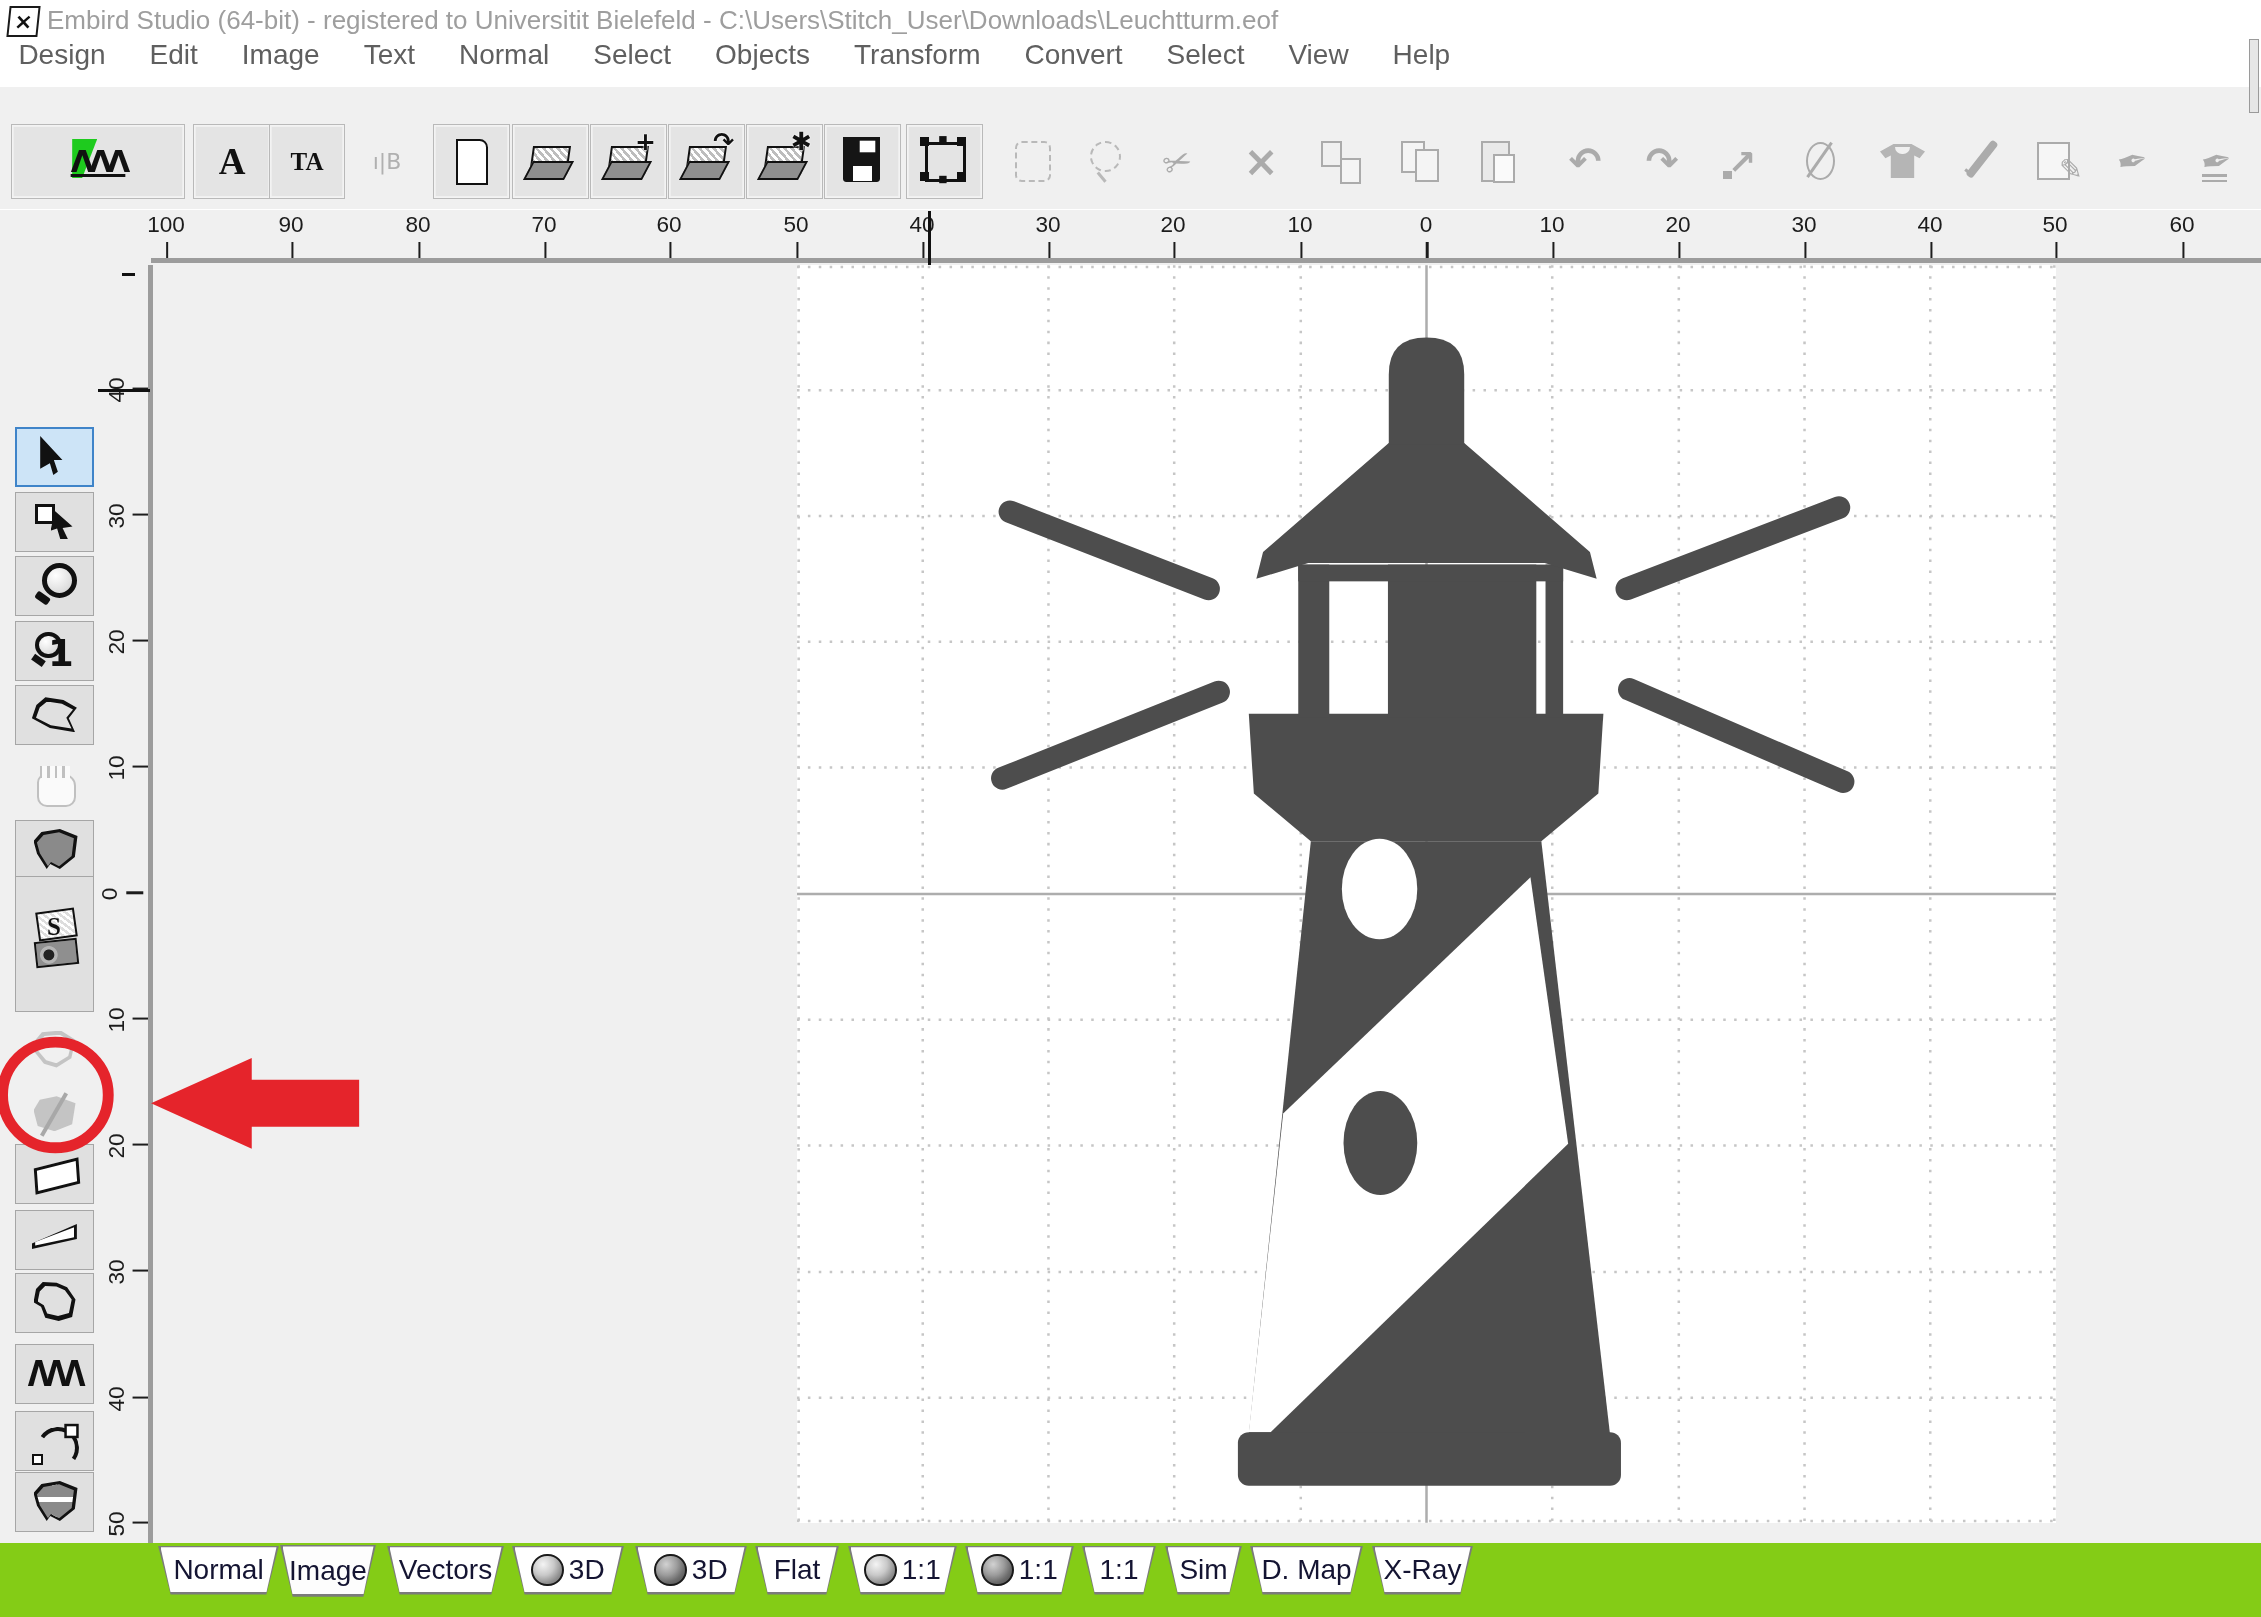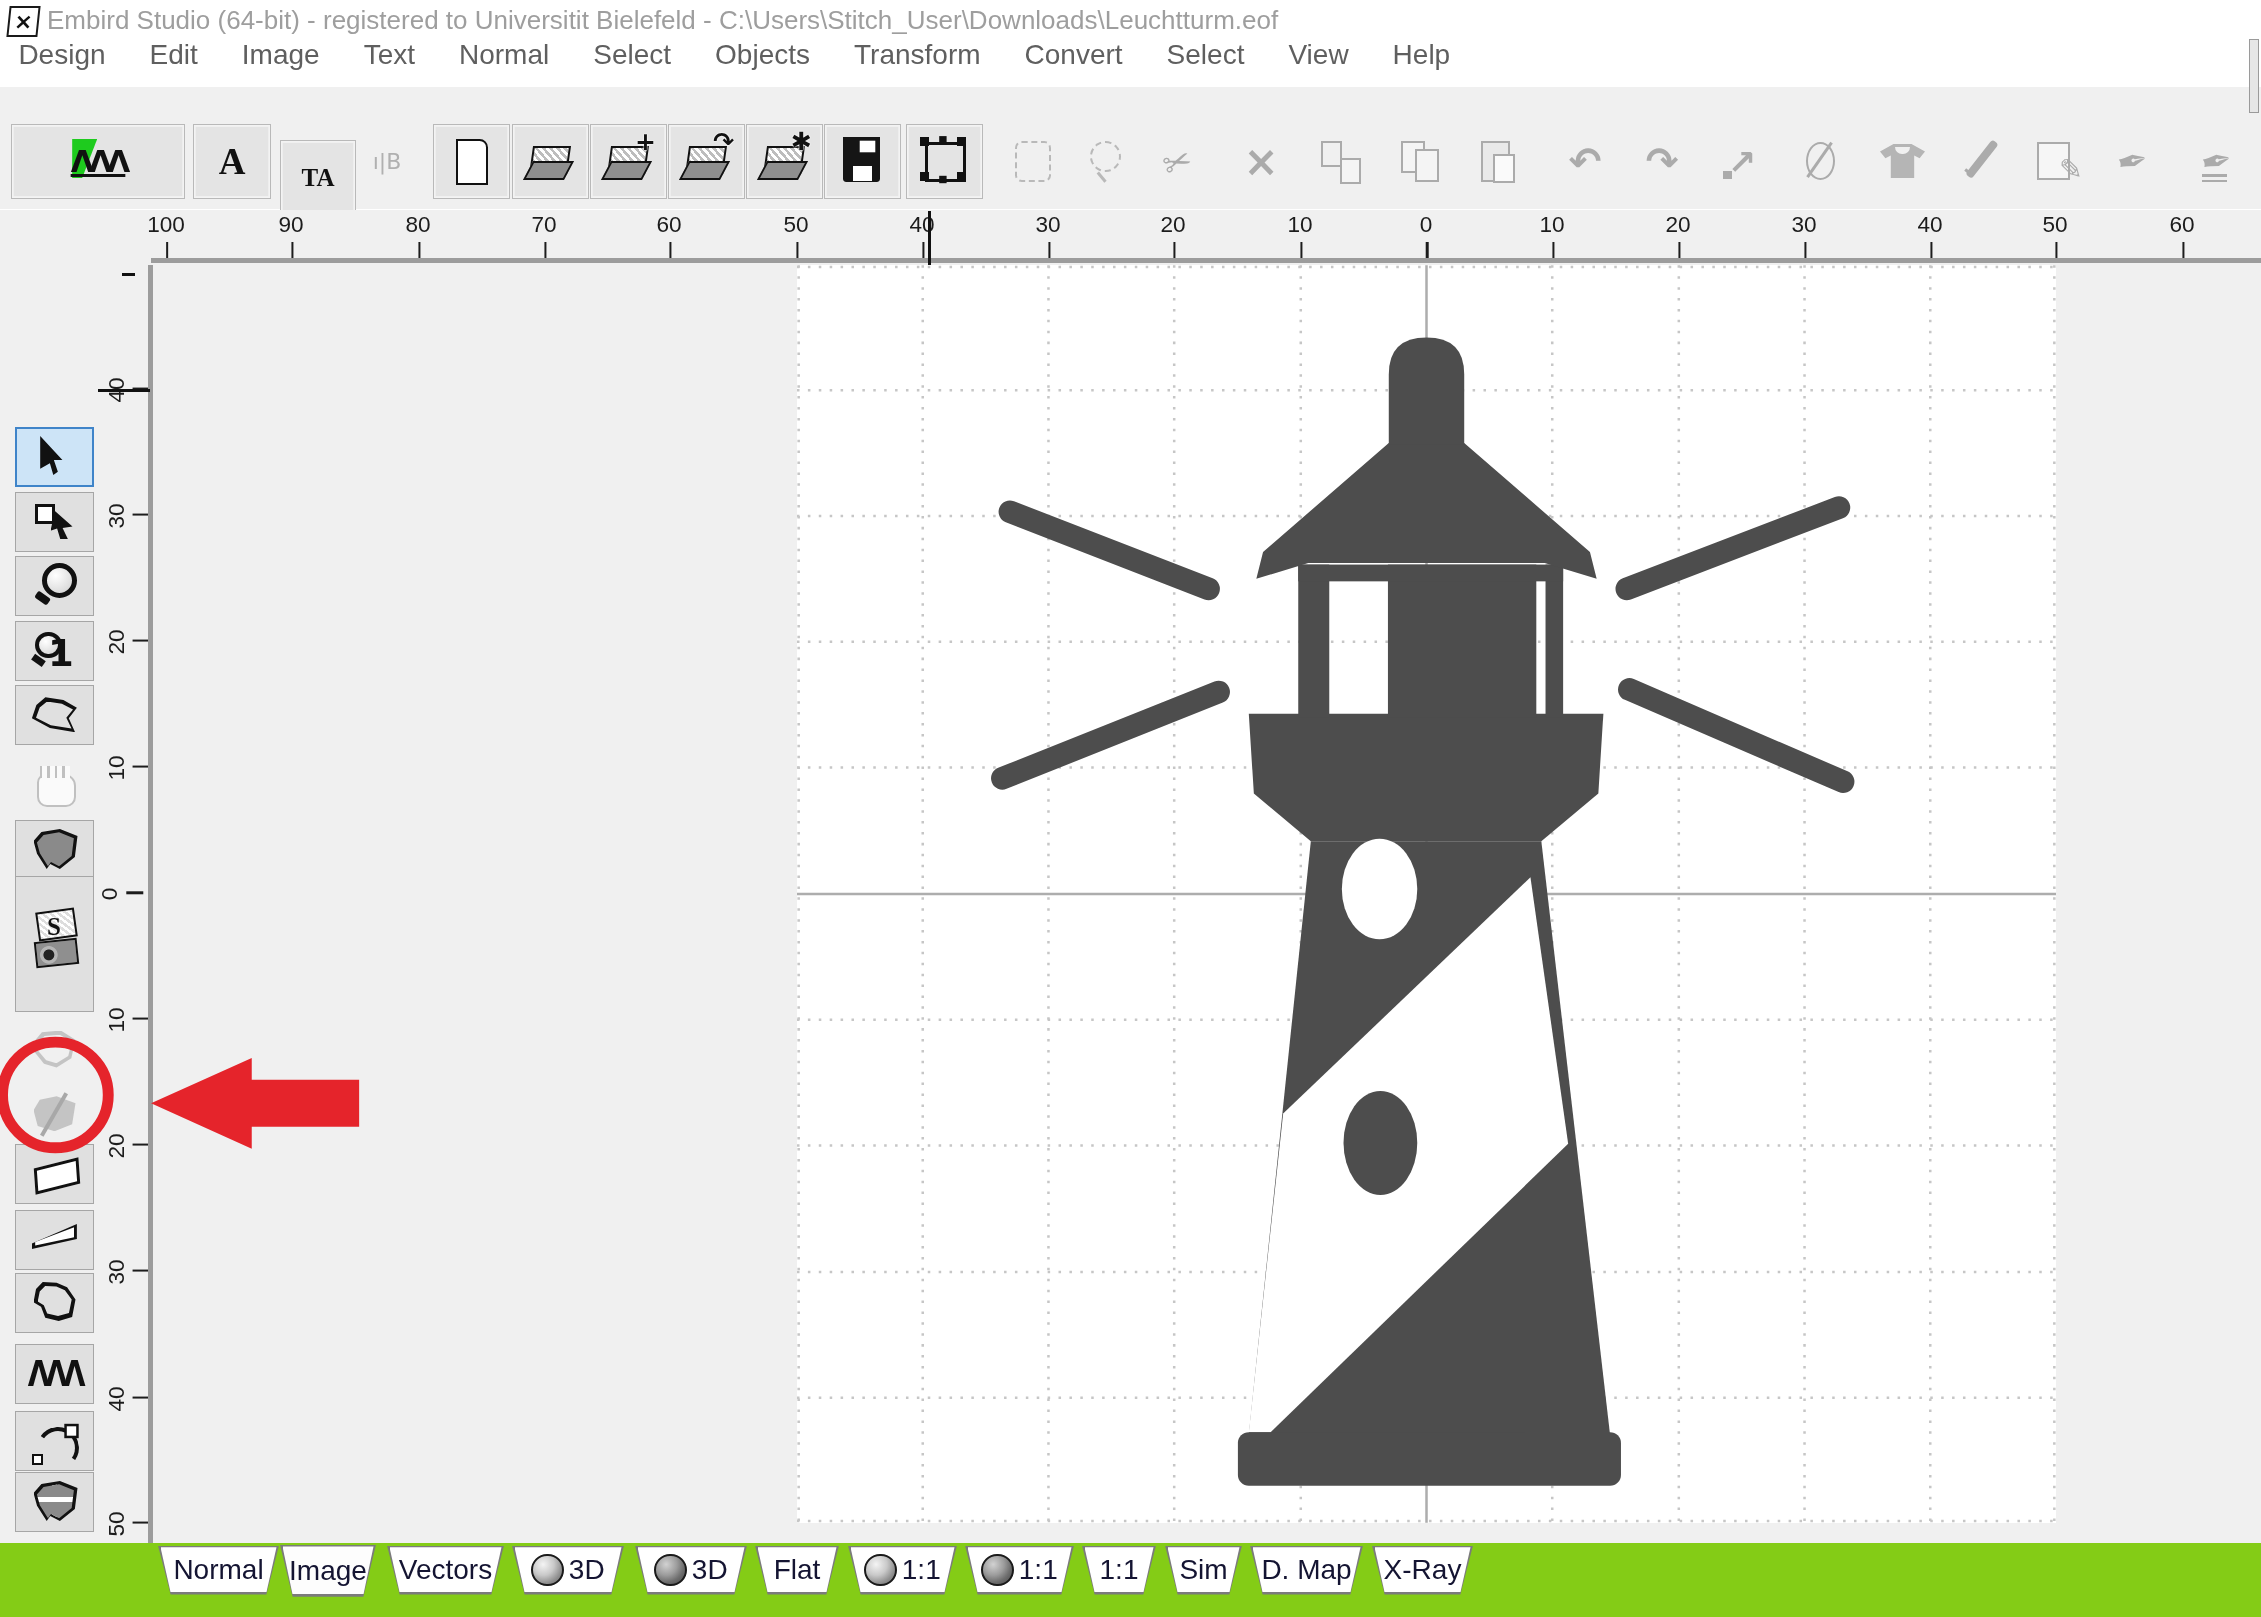--- a/index.html
+++ b/index.html
@@ -250,21 +250,21 @@
           <span class="glyph">ΛΛΛ</span>
         </span>
       </div>
 
       <div class="tbtn btn" style="left: 193px; width: 78px;">
         <span class="icon letter-a-icon">
           <span class="glyph">A</span>
         </span>
       </div>
 
-      <div class="tbtn btn" style="left: 280px; width: 76px; margin-top: 16px;">
+      <div class="tbtn btn" style="left: 269px; width: 76px;">
         <span class="icon letter-ta-icon">
           <span class="glyph">TA</span>
         </span>
       </div>
 
       <div class="tbtn flat" style="left: 361px; width: 52px;">
         <span class="icon cursor-b-icon">
           <span class="glyph">ı|B</span>
         </span>
       </div>

